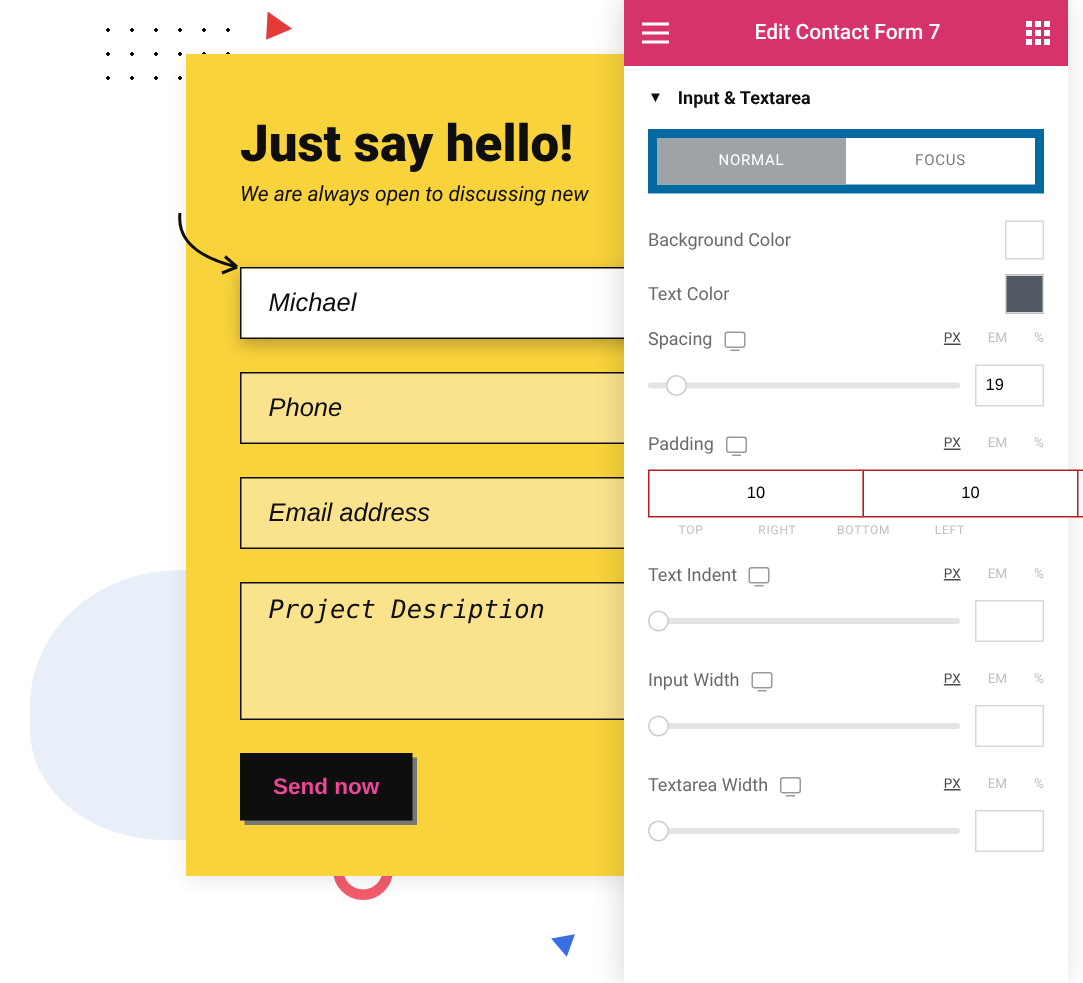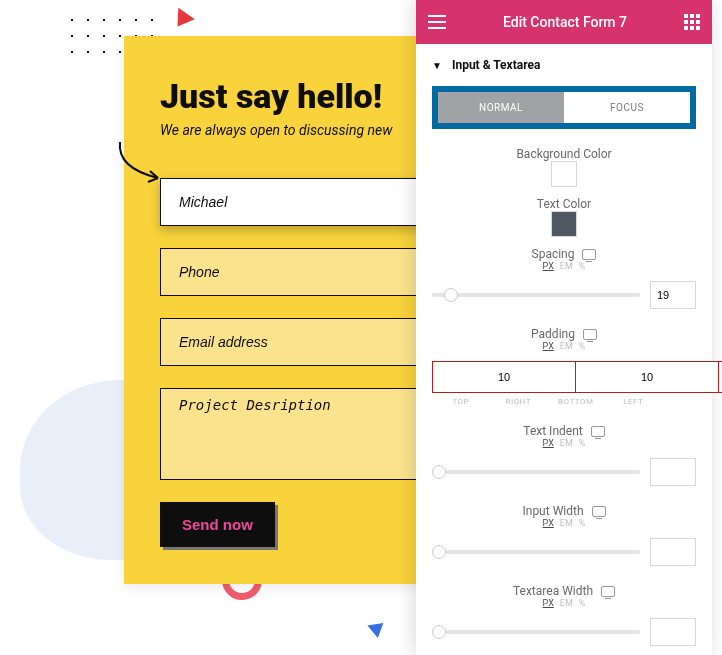--- a/index.html
+++ b/index.html
@@ -9,21 +9,21 @@
 .dots-tl { position: absolute; top: 12px; left: 64px; width: 90px; height: 50px; background-image: radial-gradient(circle, #111 1.3px, transparent 1.3px); background-size: 16px 16px; }
 .tri-red { position: absolute; top: 12px; left: 172px; width: 0; height: 0; border-left: 10px solid transparent; border-right: 10px solid transparent; border-top: 16px solid #e33a3a; transform: rotate(35deg); }
 .tri-blue { position: absolute; bottom: 20px; left: 366px; width: 0; height: 0; border-left: 8px solid transparent; border-right: 8px solid transparent; border-top: 14px solid #3a6ee3; transform: rotate(110deg); }
 .circle-pink { position: absolute; bottom: 55px; left: 222px; width: 40px; height: 40px; border: 7px solid #f25c6d; border-radius: 50%; }
 .blob { position: absolute; top: 380px; left: 20px; width: 220px; height: 180px; background: #e8eff8; border-radius: 50% 50% 55% 45% / 55% 50% 60% 45%; }
 
 
 .card { position: absolute; top: 36px; left: 124px; width: 354px; height: 548px; background: #f9d33c; padding: 40px 36px 30px; box-shadow: 0 4px 12px rgba(0,0,0,0.08); }
 .card h1 { font-size: 34px; font-weight: 900; color: #0e0e0e; margin-bottom: 6px; white-space: nowrap; }
 .card p.sub { font-size: 14px; font-style: italic; color: #0e0e0e; margin-bottom: 40px; white-space: nowrap; }
-.form-field { display: block; width: 100%; height: 48px; background: #fbe38e; border: 1px solid #0e0e0e; margin-bottom: 22px; padding: 0 18px; font-size: 14px; font-style: italic; color: #0e0e0e; outline: none; }
+.form-field { display: block; width: 100%; height: 48px; background: #fbe38e; border: 1px solid #0e0e0e; margin-bottom: 22px; padding: 0 18px; font-size: 17px; font-style: italic; color: #0e0e0e; outline: none; }
 .form-field.active { background: #fff; box-shadow: 0 4px 10px rgba(0,0,0,0.25); }
 .form-field.textarea { height: 92px; padding-top: 8px; resize: none; }
 .form-field::placeholder { color: #0e0e0e; font-style: italic; }
 .send-btn { background: #0e0e0e; color: #ec4899; font-size: 15px; font-weight: 700; padding: 14px 22px; border: none; box-shadow: 3px 3px 0 #777; cursor: pointer; }
 .arrow { position: absolute; top: 138px; left: 112px; width: 60px; height: 50px; }
 
 
 .panel { position: absolute; top: 0; right: 10px; width: 296px; height: 655px; background: #fff; box-shadow: -2px 0 18px rgba(0,0,0,0.15); z-index: 5; }
 .panel-header { height: 44px; background: #d6336c; color: #fff; display: flex; align-items: center; padding: 0 12px; }
 .panel-header .title { flex: 1; text-align: center; font-size: 14px; font-weight: 500; }
@@ -33,28 +33,28 @@
 .apps-icon span { width: 4px; height: 4px; background: #fff; }
 
 .panel-body { padding: 0 16px 16px; position: relative; }
 .section-head { display: flex; align-items: center; padding: 14px 0; font-size: 12px; font-weight: 700; color: #0e0e0e; cursor: pointer; }
 .section-head .caret { margin-right: 10px; font-size: 10px; }
 
 .tab-row { display: flex; border: 6px solid #0369a1; margin-bottom: 18px; }
 .tab { flex: 1; text-align: center; font-size: 10px; letter-spacing: 0.5px; padding: 10px 0; cursor: pointer; color: #7b7b7b; }
 .tab.active { background: #a0a3a6; color: #fff; }
 
-.ctrl-row { display: flex; align-items: center; justify-content: space-between; margin-bottom: 10px; flex-direction: column; }
+.ctrl-row { display: flex; align-items: center; justify-content: space-between; margin-bottom: 10px; }
 .ctrl-label { font-size: 12px; color: #6a6a6a; display: flex; align-items: center; gap: 8px; }
 .device-icon { width: 14px; height: 11px; border: 1px solid #999; border-radius: 2px; position: relative; display: inline-block; }
 .device-icon::after { content: ""; position: absolute; bottom: -3px; left: 3px; right: 3px; height: 1px; background: #999; }
 .swatch { width: 26px; height: 26px; border: 1px solid #d8d8d8; cursor: pointer; }
 .swatch.grey { background: #505962; }
 
-.units { display: flex; gap: 6px; font-size: 9px; color: #bfbfbf; align-items: center; }
+.units { display: flex; gap: 18px; font-size: 9px; color: #bfbfbf; align-items: center; }
 .units .active { color: #4a4a4a; text-decoration: underline; }
 
 .slider-row { display: flex; align-items: center; gap: 10px; margin: 6px 0 18px; }
 .slider { flex: 1; height: 4px; background: #e4e4e4; border-radius: 2px; position: relative; cursor: pointer; }
 .slider .thumb { position: absolute; top: -5px; width: 14px; height: 14px; background: #fff; border: 1px solid #ccc; border-radius: 50%; }
 .num-input { width: 46px; height: 28px; border: 1px solid #d8d8d8; font-size: 11px; text-align: left; padding: 0 6px; outline: none; }
 
 .padding-grid { display: flex; margin: 6px 0 4px; }
 .padding-grid input { flex: 1; height: 32px; border: 1px solid #b91c1c; text-align: center; font-size: 11px; outline: none; margin-left: -1px; }
 .padding-grid input:first-child { margin-left: 0; }

